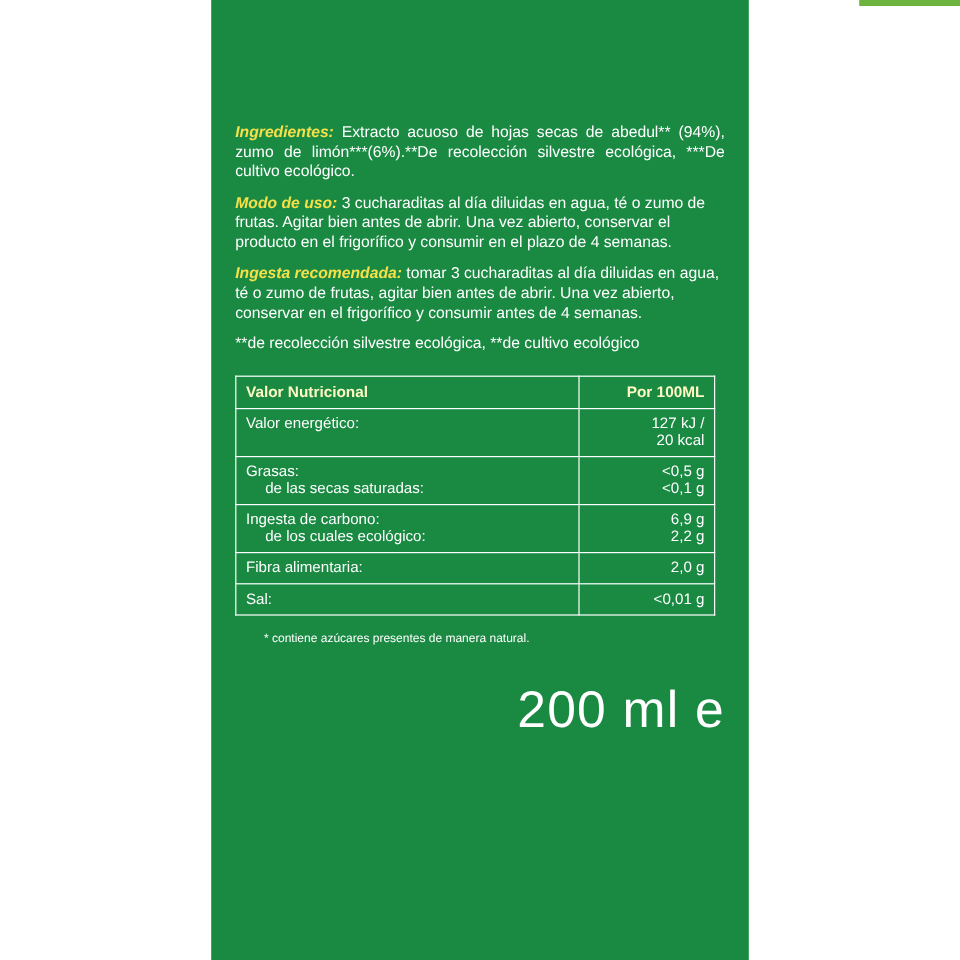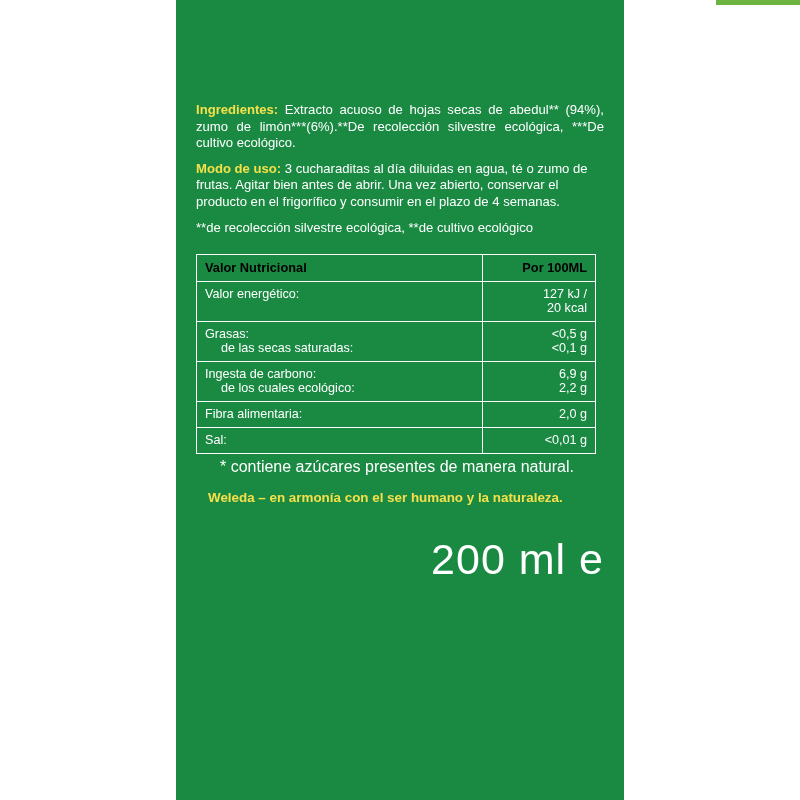--- a/index.html
+++ b/index.html
@@ -46,20 +46,21 @@
     color: #ffffff;
     font-size: 13.1px;
     line-height: 16.6px;
     margin: 0 0 9px 0;
     text-align: left;
   }
   .para.justify { text-align: justify; }
   .lead {
     color: #f5e04a;
     font-weight: bold;
+    font-style: italic;
   }
   .note {
     color: #ffffff;
     font-size: 13.1px;
     line-height: 16.6px;
     margin: 0 0 4px 0;
   }
 
   
   table#nutri {
@@ -70,35 +71,35 @@
     font-size: 12.6px;
   }
   table#nutri td, table#nutri th {
     border: 1px solid #ffffff;
     padding: 5px 8px 6px 8px;
     vertical-align: top;
     font-weight: normal;
     text-align: left;
   }
   table#nutri th.hdr {
-    color: #000000;
+    color: #fef9c3;
     font-weight: bold;
     font-size: 12.8px;
   }
   table#nutri td.val, table#nutri th.val {
     text-align: right;
     width: 96px;
     white-space: pre-line;
   }
   .sub { display: block; padding-left: 16px; }
 
   .footnote {
     color: #ffffff;
-    font-size: 16px;
-    margin: 4px 0 0 24px;
+    font-size: 10px;
+    margin: 14px 0 0 24px;
   }
   .slogan {
     color: #f5e04a;
     font-size: 13.4px;
     font-weight: bold;
     margin: 14px 0 0 12px;
   }
   #volume {
     color: #ffffff;
     font-size: 43px;
@@ -114,20 +115,21 @@
 <div id="canvas">
   <div id="label">
     <div id="top-strip"></div>
 
     <div id="content">
 
       <p class="para justify"><span class="lead">Ingredientes:</span><span> Extracto acuoso de hojas secas de abedul** (94%), zumo de limón***(6%).**De recolección silvestre ecológica, ***De cultivo ecológico.</span></p>
 
       <p class="para"><span class="lead">Modo de uso:</span><span> 3 cucharaditas al día diluidas en agua, té o zumo de frutas. Agitar bien antes de abrir. Una vez abierto, conservar el producto en el frigorífico y consumir en el plazo de 4 semanas.</span></p>
 
+      <p class="para"><span class="lead">Ingesta recomendada:</span><span> tomar 3 cucharaditas al día diluidas en agua, té o zumo de frutas, agitar bien antes de abrir. Una vez abierto, conservar en el frigorífico y consumir antes de 4 semanas.</span></p>
 
       <p class="note">**de recolección silvestre ecológica, **de cultivo ecológico</p>
 
       <table id="nutri">
         <thead>
           <tr>
             <th class="hdr">Valor Nutricional</th>
             <th class="hdr val">Por 100ML</th>
           </tr>
         </thead>
@@ -150,17 +152,16 @@
             <td class="val">2,0 g</td>
           </tr>
           <tr>
             <td>Sal:</td>
             <td class="val">&lt;0,01 g</td>
           </tr>
         </tbody>
       </table>
 
       <p class="footnote">* contiene azúcares presentes de manera natural.</p>
-      <p class="slogan">Weleda – en armonía con el ser humano y la naturaleza.</p>
       <div id="volume">200 ml e</div>
     </div>
   </div>
 </div>
 
 </body></html>

